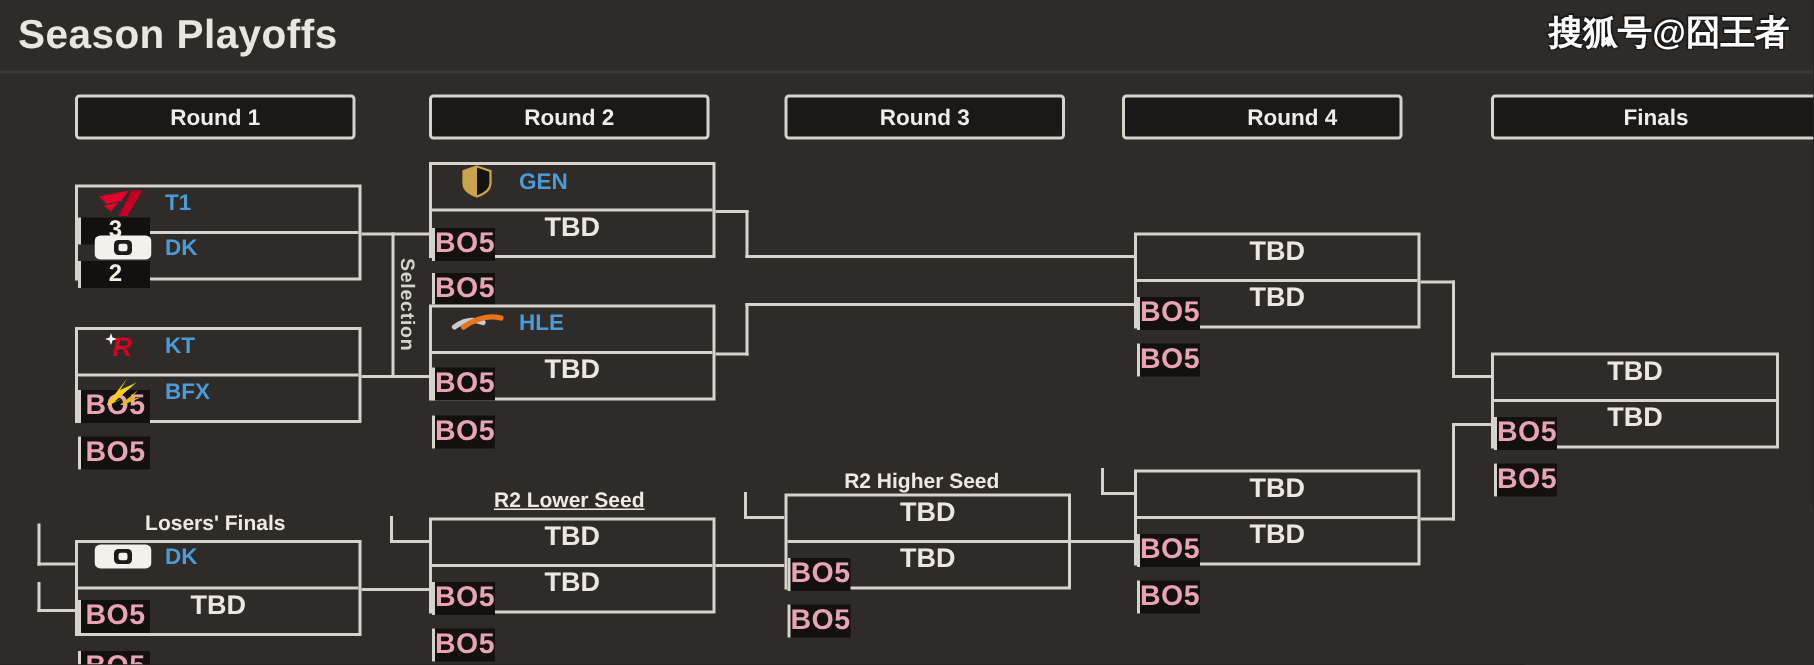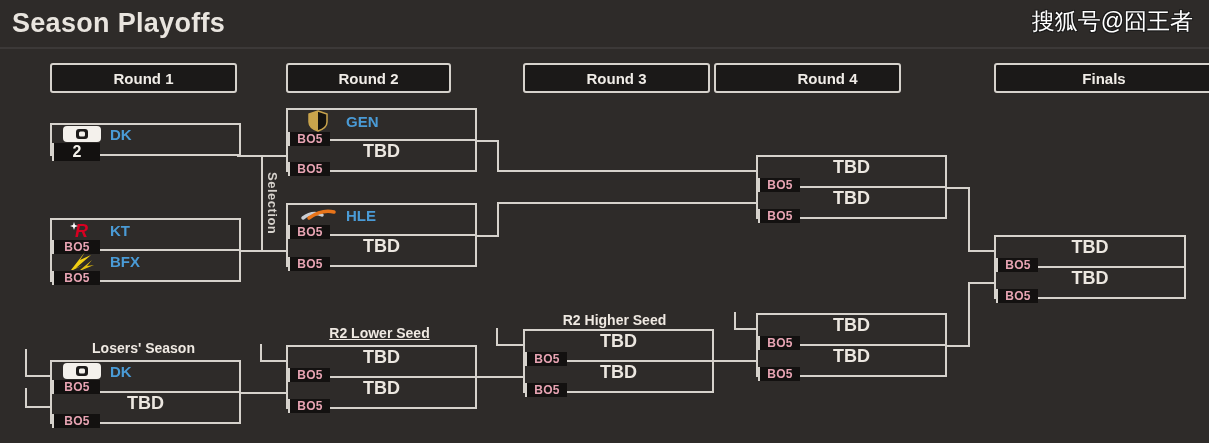--- a/index.html
+++ b/index.html
@@ -9,64 +9,64 @@
     --val-bg:#131110;
     --text:#efeae3;
     --blue:#4a9bd6;
     --pink:#e8a4b3;
   }
   html,body{margin:0;padding:0;background:#242220;}
   body{font-family:"Liberation Sans",sans-serif;}
   .canvas{position:relative;width:1209px;height:443px;background:var(--bg);overflow:hidden;}
 
   .page-title{position:absolute;left:12px;top:8px;font-size:27px;font-weight:bold;color:#e9e5df;letter-spacing:.3px;}
-  .watermark{position:absolute;right:16px;top:6px;font-size:23px;font-weight:normal;color:#ffffff;
+  .watermark{position:absolute;right:16px;top:6px;font-size:23px;font-weight:bold;color:#ffffff;
              text-shadow:1px 1px 0 #1a1a1a,-1px -1px 0 #1a1a1a,1px -1px 0 #1a1a1a,-1px 1px 0 #1a1a1a;}
   .top-divider{position:absolute;left:0;top:47px;width:100%;height:2px;background:rgba(255,255,255,0.07);}
 
   .round-header{position:absolute;top:63px;height:30px;box-sizing:border-box;border:2px solid var(--line);
                 background:var(--box-dark);border-radius:3px;display:flex;align-items:center;justify-content:center;
                 font-size:15px;font-weight:bold;color:#f0ece7;}
 
   .match{position:absolute;width:187px;box-sizing:content-box;border:2px solid var(--line);background:var(--bg);}
   .row{display:flex;height:29px;flex-direction:column;}
   .row + .row{border-top:2px solid var(--line);}
   .name{flex:1;display:flex;align-items:center;padding-left:10px;gap:8px;min-width:0;}
   .name.centered{justify-content:center;padding-left:0;}
   .logo{width:40px;display:flex;align-items:center;justify-content:center;flex:0 0 auto;}
   .team{font-size:15px;font-weight:bold;color:var(--blue);}
   .tbd{font-size:18px;font-weight:bold;color:#ece7e0;}
   .val{width:40px;flex:0 0 auto;border-left:2px solid var(--line);background:var(--val-bg);
        display:flex;align-items:center;justify-content:center;font-weight:bold;}
   .match.left .val{width:46px;}
   .val.score{color:#f4f1ea;font-size:16px;}
-  .val.bo5{color:var(--pink);font-size:12px;letter-spacing:.3px;}
+  .val.bo5{color:var(--pink);font-size:19px;letter-spacing:.3px;margin-top:20px;}
 
   .bracket-label{position:absolute;width:187px;text-align:center;font-size:14px;font-weight:bold;color:#efe9e2;}
   .selection-label{position:absolute;left:263px;top:155px;height:96px;width:18px;
                    writing-mode:vertical-rl;display:flex;align-items:center;justify-content:center;
                    color:#d6d2cc;font-size:13px;font-weight:bold;letter-spacing:.5px;}
 
   .hline,.vline{position:absolute;background:var(--line);}
   .hline{height:2px;}
   .vline{width:2px;}
 </style>
 </head>
 <body>
 
 <div class="canvas">
 
   <div class="page-title">Season Playoffs</div>
   <div class="watermark">搜狐号@囧王者</div>
   <div class="top-divider"></div>
 
   <div class="round-header" style="left:50px;width:187px;">Round 1</div>
-  <div class="round-header" style="left:286px;width:165px;">Round 2</div>
+  <div class="round-header" style="left:286px;width:187px;">Round 2</div>
   <div class="round-header" style="left:523px;width:187px;">Round 3</div>
-  <div class="round-header" style="left:714px;width:187px;padding-left:40px;">Round 4</div>
+  <div class="round-header" style="left:748px;width:187px;padding-left:40px;">Round 4</div>
   <div class="round-header" style="left:994px;width:220px;">Finals</div>
 
   <div class="hline" style="left:237px;top:155px;width:49px;"></div>
   <div class="hline" style="left:237px;top:250px;width:49px;"></div>
   <div class="vline" style="left:261px;top:155px;height:97px;"></div>
   <div class="hline" style="left:473px;top:140px;width:26px;"></div>
   <div class="vline" style="left:497px;top:140px;height:32px;"></div>
   <div class="hline" style="left:497px;top:170px;width:259px;"></div>
   <div class="hline" style="left:473px;top:235px;width:26px;"></div>
   <div class="vline" style="left:497px;top:202px;height:35px;"></div>
@@ -87,25 +87,38 @@
   <div class="hline" style="left:260px;top:360px;width:26px;"></div>
   <div class="hline" style="left:473px;top:376px;width:50px;"></div>
   <div class="vline" style="left:496px;top:328px;height:18px;"></div>
   <div class="hline" style="left:496px;top:344px;width:27px;"></div>
   <div class="hline" style="left:710px;top:360px;width:46px;"></div>
   <div class="vline" style="left:734px;top:312px;height:18px;"></div>
   <div class="hline" style="left:734px;top:328px;width:22px;"></div>
 
   <div class="selection-label">Selection</div>
 
-  <div class="bracket-label" style="left:50px;top:340px;">Losers' Season</div>
+  <div class="bracket-label" style="left:50px;top:340px;">Losers' Finals</div>
   <div class="bracket-label" style="left:286px;top:325px;text-decoration:underline;">R2 Lower Seed</div>
   <div class="bracket-label" style="left:521px;top:312px;">R2 Higher Seed</div>
 
   <div class="match left" style="left:50px;top:123px;">
+    <div class="row">
+      <div class="name">
+        <span class="logo">
+          <svg width="34" height="20" viewBox="0 0 34 20">
+            <polygon points="1,6 21,2 16,9 6,11" fill="#e2012d"></polygon>
+            <polygon points="23,2 30,2 20,19 14,19" fill="#c30023"></polygon>
+            <polygon points="4,12 14,10 9,16" fill="#e2012d"></polygon>
+          </svg>
+        </span>
+        <span class="team">T1</span>
+      </div>
+      <div class="val score">3</div>
+    </div>
     <div class="row">
       <div class="name">
         <span class="logo">
           <svg width="38" height="18" viewBox="0 0 38 18">
             <rect x="0" y="1" width="38" height="16" rx="4" fill="#f4f1ec"></rect>
             <rect x="13" y="4" width="12" height="10" rx="3" fill="#1d1b1a"></rect>
             <rect x="16" y="6.5" width="6" height="5" rx="1.5" fill="#f4f1ec"></rect>
           </svg>
         </span>
         <span class="team">DK</span>

